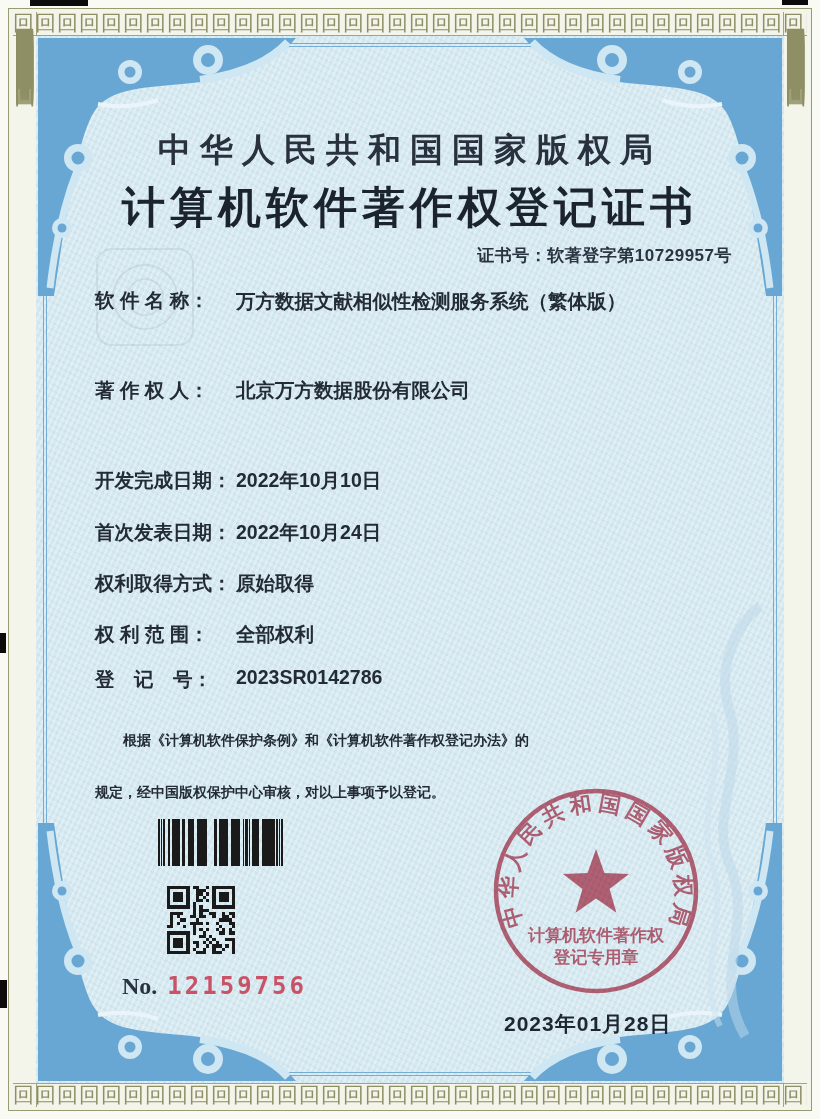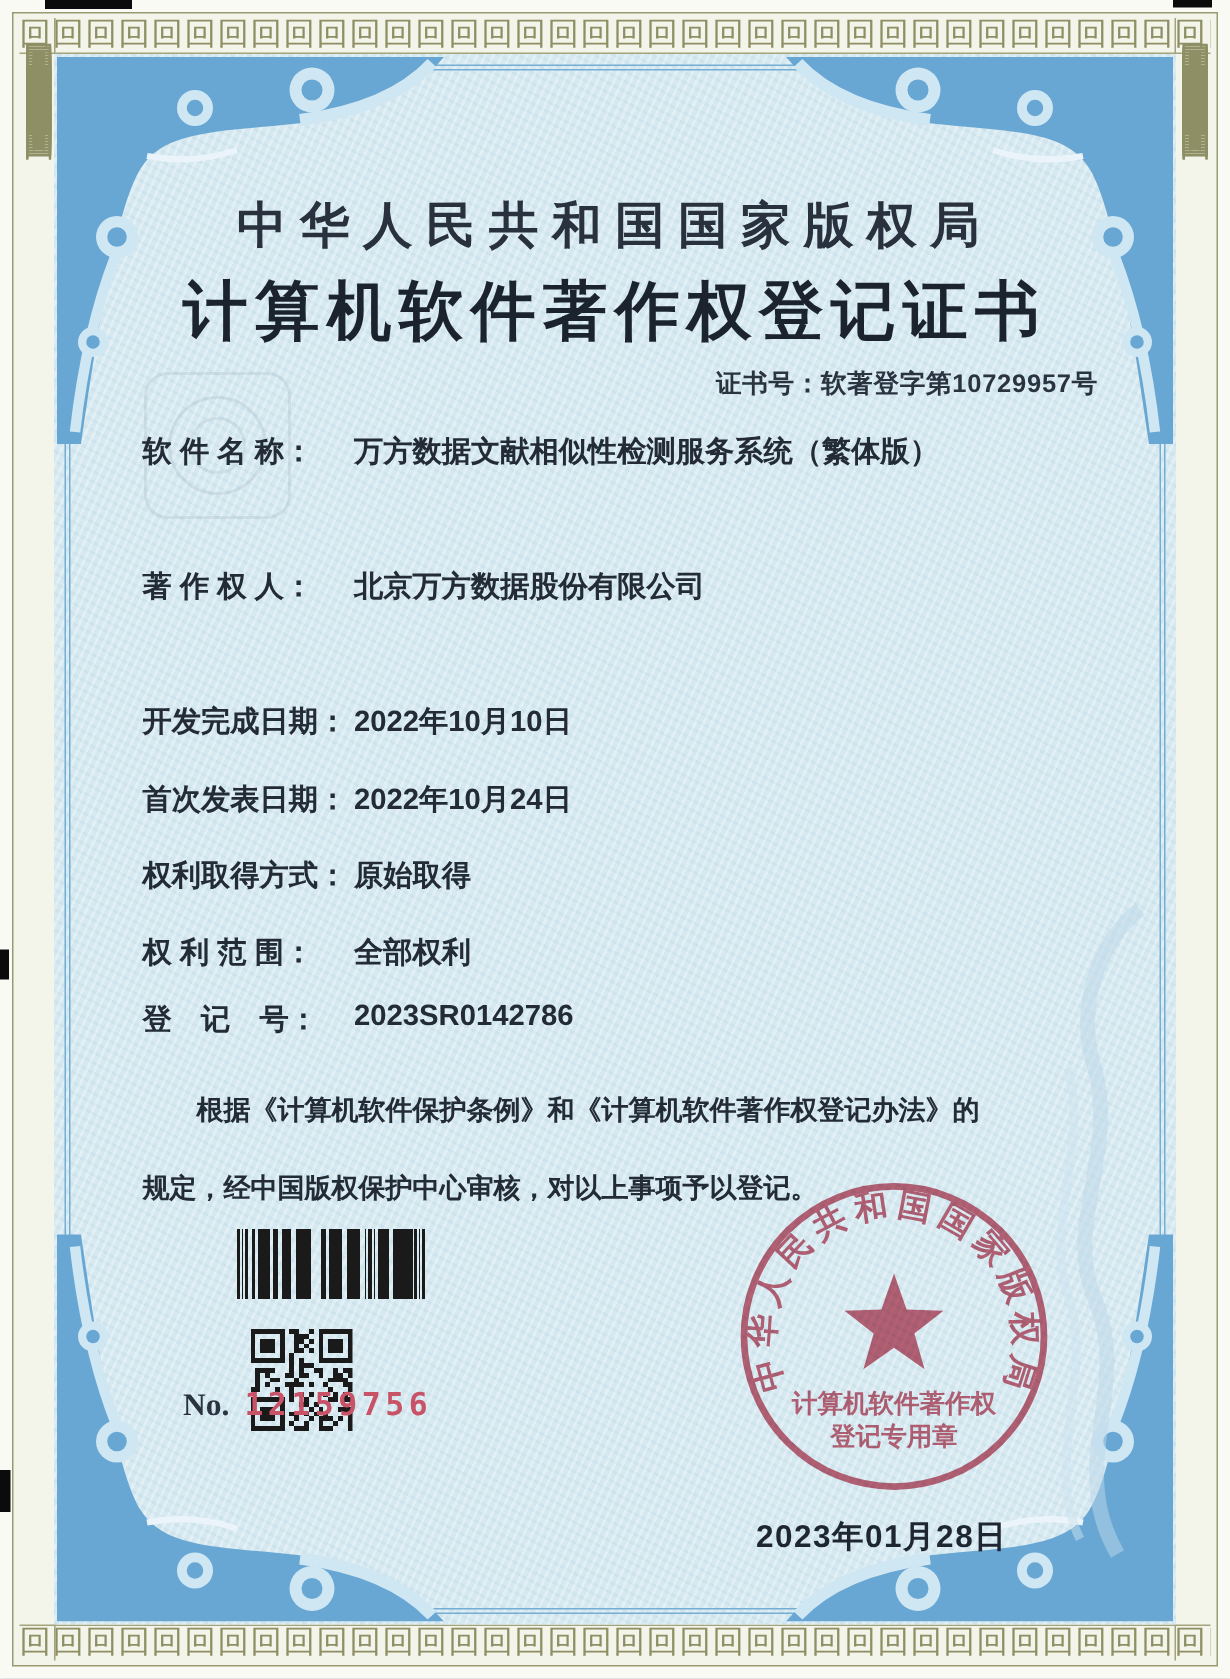--- a/index.html
+++ b/index.html
@@ -31,25 +31,25 @@
   .issuer{top:128px;left:0;width:100%;text-align:center;font-size:33px;font-weight:700;
           letter-spacing:9px;color:#28313d;}
   .certTitle{top:179px;left:0;width:100%;text-align:center;font-size:43px;font-weight:800;
              letter-spacing:5px;color:#1b232e;font-family:Liberation Serif, serif;}
   .certNo{top:244px;right:88px;font-size:17px;font-weight:700;color:#2a3340;letter-spacing:.5px;}
   .certNo .sp{margin-left:0;}
   .row{left:95px;display:flex;font-size:19.5px;font-weight:700;color:#222b36;}
   .row .lbl{width:141px;flex:0 0 141px;}
   .row .val{line-height:29px;}
   .row.single .val{line-height:normal;}
-  .para{top:714px;left:95px;width:638px;font-size:18px;font-weight:700;color:#222b36;
+  .para{top:714px;left:95px;width:638px;font-size:14px;font-weight:700;color:#222b36;
         line-height:52px;}
   .para .l1{display:block;text-indent:2em;}
   .para .l2{display:block;}
-  .serial{top:924px;left:122px;font-size:21px;font-weight:700;color:#2a3340;
+  .serial{top:972px;left:122px;font-size:24px;font-weight:700;color:#2a3340;
           font-family:"Liberation Serif",serif;}
   .serial .num{color:#c85367;font-family:"DejaVu Sans Mono",monospace;letter-spacing:3px;
                margin-left:10px;font-weight:700;}
   .issueDate{top:1010px;left:504px;font-size:21px;font-weight:700;color:#1e2631;letter-spacing:1px;}
   
   .barcode{top:819px;left:158px;width:126px;height:47px;}
   .qr{top:886px;left:167px;width:68px;height:68px;}
   .seal{top:785px;left:490px;width:212px;height:212px;opacity:.88;mix-blend-mode:multiply;}
   .watermark{top:248px;left:96px;width:94px;height:94px;border:2px solid rgba(150,170,182,.38);
              border-radius:16px;opacity:.6;}

